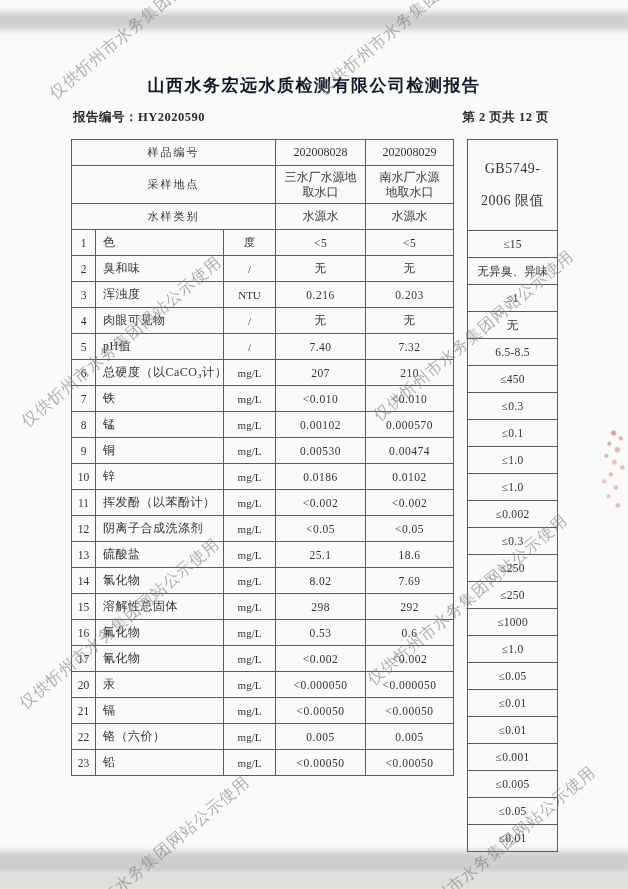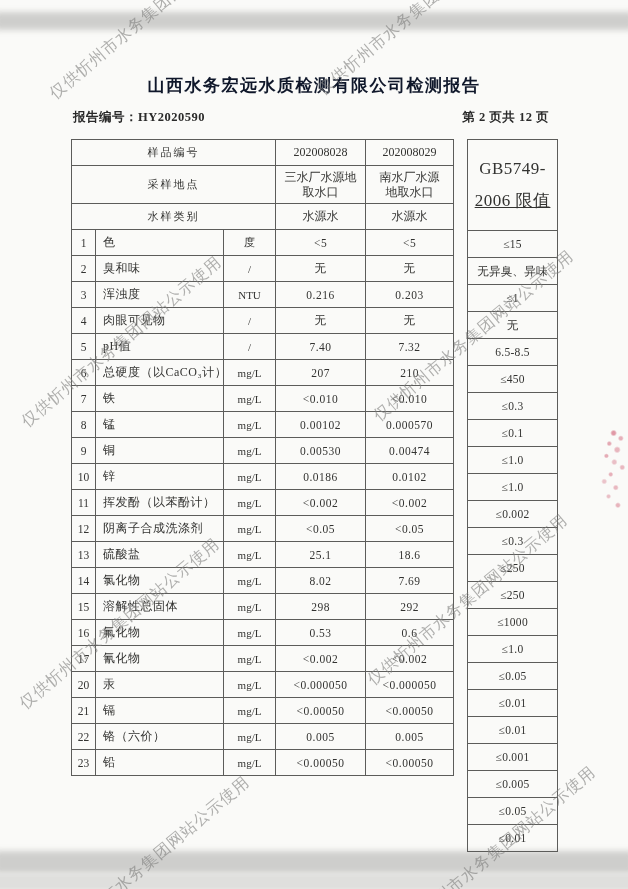--- a/index.html
+++ b/index.html
@@ -56,23 +56,23 @@
   .main-table tr.tall { height:38px; }
   .m-label { font-size:11px; letter-spacing:2px;margin-top:16px; }
   .m-v1, .m-v2 { white-space:pre-line; font-size:12px; line-height:1.25; }
   .d-no { font-size:11.5px; }
   .d-param { text-align:left; padding-left:7px; white-space:nowrap; font-size:12px; letter-spacing:.5px; }
   .d-unit { font-size:11px; }
   .d-v1, .d-v2 { font-size:11.5px; letter-spacing:.5px; }
 
   .limit-table { width:90px; }
   .limit-table td { height:26px; font-size:11.5px; letter-spacing:.3px; }
-  .limit-table td.limit-head-cell { height:90px; font-size:17px; letter-spacing:.5px; }
+  .limit-table td.limit-head-cell { height:90px; font-size:14px; letter-spacing:.5px; }
   .limit-head-cell div { line-height:26px; }
-  .limit-head-cell .lh2 { margin-top:6px;text-decoration:underline; }
+  .limit-head-cell .lh2 { margin-top:6px; }
 
   
   .stamp {
     position:absolute; left:592px; top:426px; width:36px; height:88px; z-index:6;
     background:
       radial-gradient(circle at 60% 8%,  rgba(198,56,84,.50) 1.6px, rgba(198,56,84,0) 3.4px),
       radial-gradient(circle at 80% 14%, rgba(198,56,84,.38) 1.4px, rgba(198,56,84,0) 3px),
       radial-gradient(circle at 48% 20%, rgba(198,56,84,.42) 1.2px, rgba(198,56,84,0) 2.8px),
       radial-gradient(circle at 70% 27%, rgba(198,56,84,.35) 1.8px, rgba(198,56,84,0) 3.6px),
       radial-gradient(circle at 40% 34%, rgba(198,56,84,.40) 1.2px, rgba(198,56,84,0) 2.6px),

